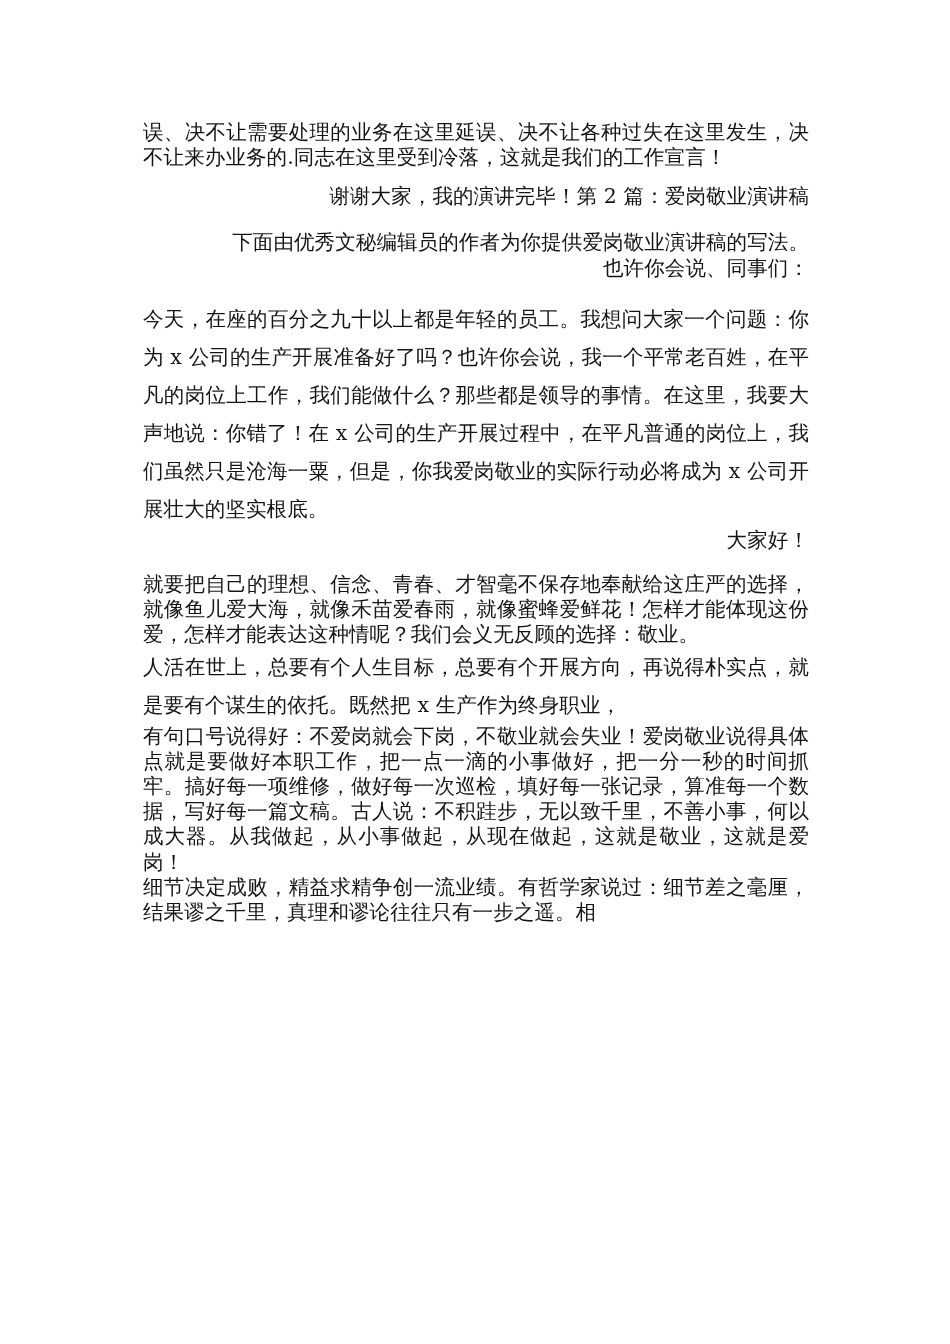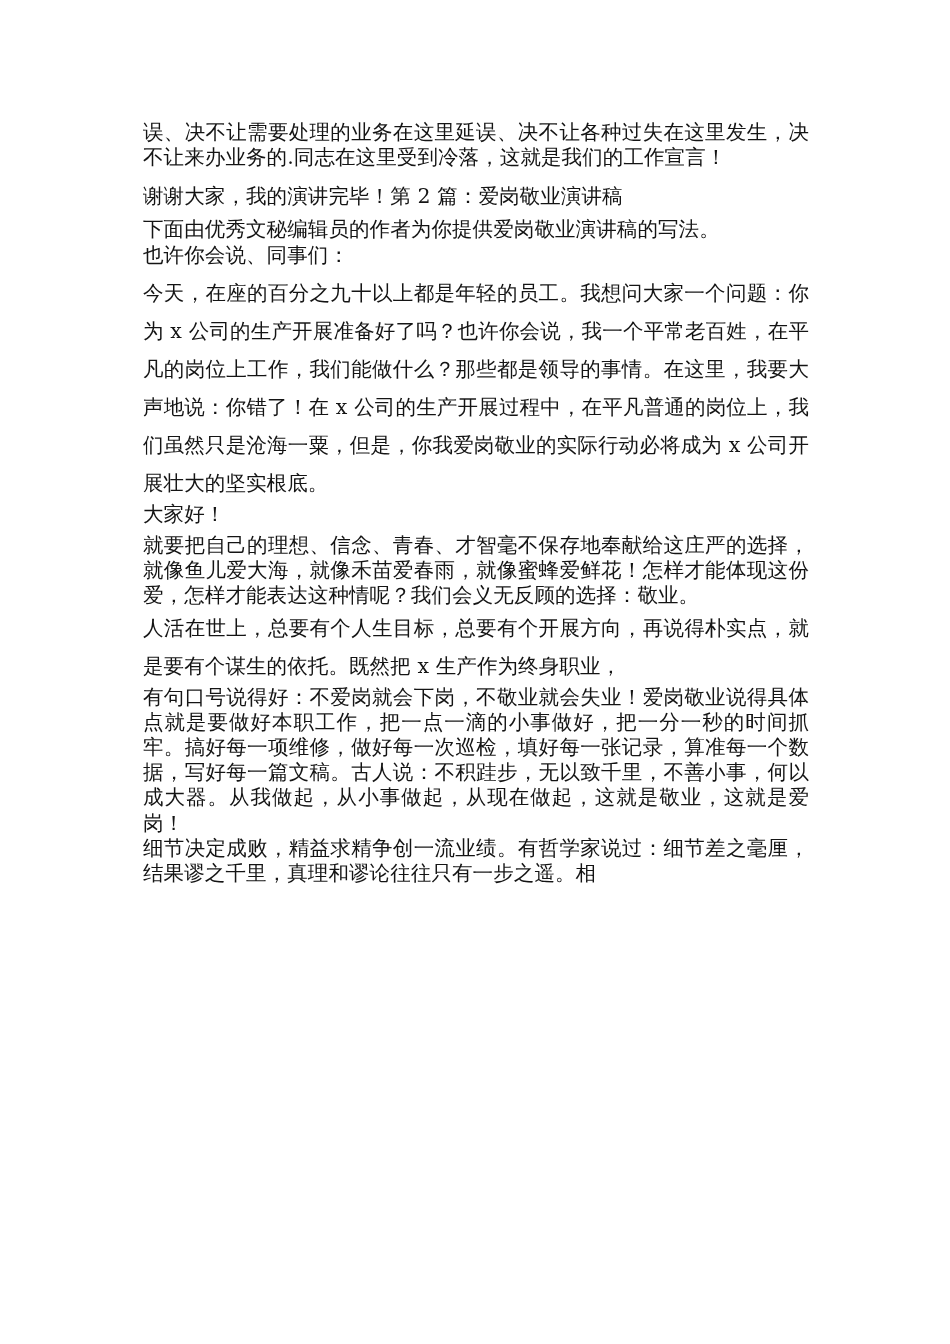--- a/index.html
+++ b/index.html
@@ -41,23 +41,23 @@
     font-size: 20.5px;
     line-height: 38px;
     letter-spacing: 0.1px;
   }
   
   .medium {
     font-size: 20.5px;
     line-height: 30px;
     letter-spacing: 0.1px;
   }
-  .gap-sm { margin-top: 6px; }
+  .gap-sm { margin-top: 19px; }
   .gap-md { margin-top: 11px; }
-  .last-short { text-align: left; }
+  .last-short { text-align: right; }
 </style>
 </head>
 <body>
 
 <div class="page">
   <div class="content">
 
     <p class="para tight">误、决不让需要处理的业务在这里延误、决不让各种过失在这里发生，决不让来办业务的.同志在这里受到冷落，这就是我们的工作宣言！</p>
 
 

